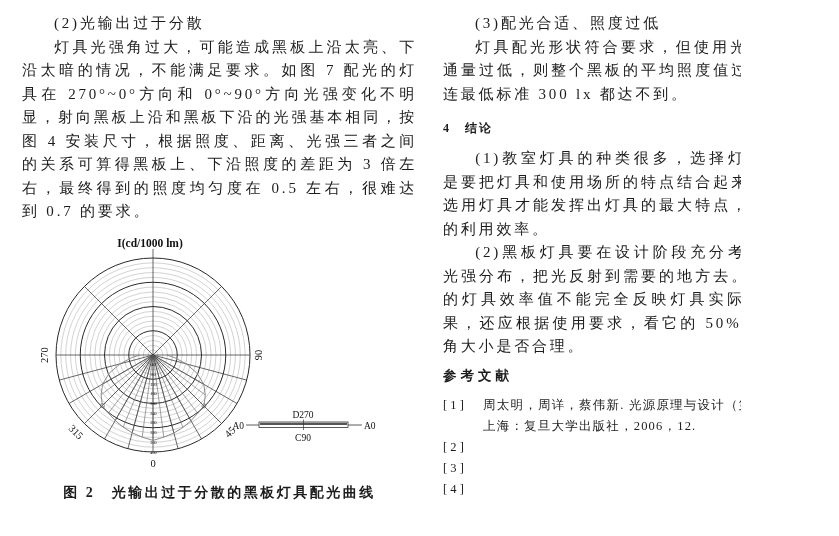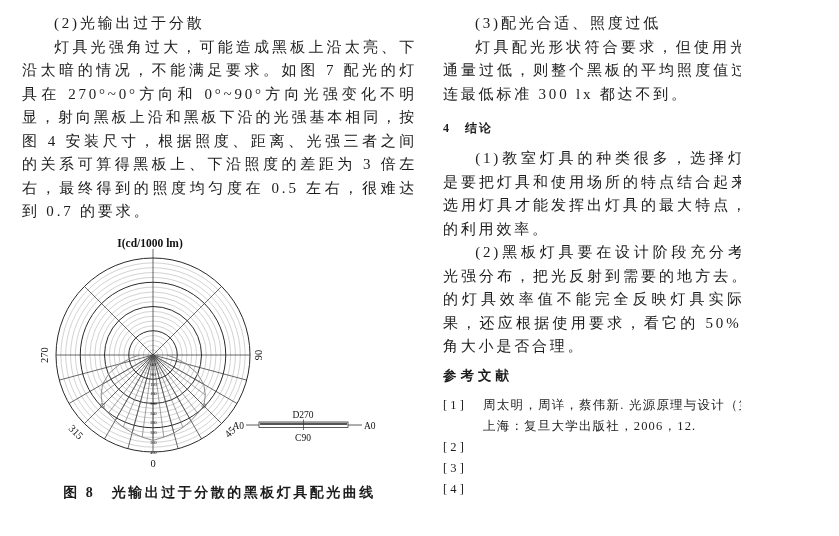--- a/index.html
+++ b/index.html
@@ -150,21 +150,21 @@
             <text x="281" y="182" font-size="9.5" fill="#111" text-anchor="middle">D270</text>
             <text x="222" y="193" font-size="9.5" fill="#111" text-anchor="end">A0</text>
             <line x1="224" y1="189" x2="237" y2="189" stroke="#333" stroke-width="0.8"></line>
             <rect x="237" y="186" width="89" height="5.5" fill="#ffffff" stroke="#333" stroke-width="0.8"></rect>
             <rect x="238" y="186.8" width="87" height="2.2" fill="#555"></rect>
             <line x1="281.5" y1="183.5" x2="281.5" y2="194" stroke="#333" stroke-width="0.7"></line>
             <line x1="326" y1="189" x2="340" y2="189" stroke="#333" stroke-width="0.8"></line>
             <text x="342" y="193" font-size="9.5" fill="#111" text-anchor="start">A0</text>
             <text x="281" y="205" font-size="9.5" fill="#111" text-anchor="middle">C90</text>
           </svg></div>
-      <div class="figure-caption">图 8　光输出过于分散的黑板灯具配光曲线</div>
+      <div class="figure-caption">图 2　光输出过于分散的黑板灯具配光曲线</div>
     </div>
   </div>
 
   <div class="col col-right">
     <div class="sub-heading">(3)配光合适、照度过低</div>
     <p class="body-para">灯具配光形状符合要求，但使用光源的总光通量过低，则整个黑板的平均照度值过低，可能连最低标准 300 lx 都达不到。</p>
 
     <div class="section-heading">
       <span class="sec-no">4</span><span>结论</span>
     </div>

